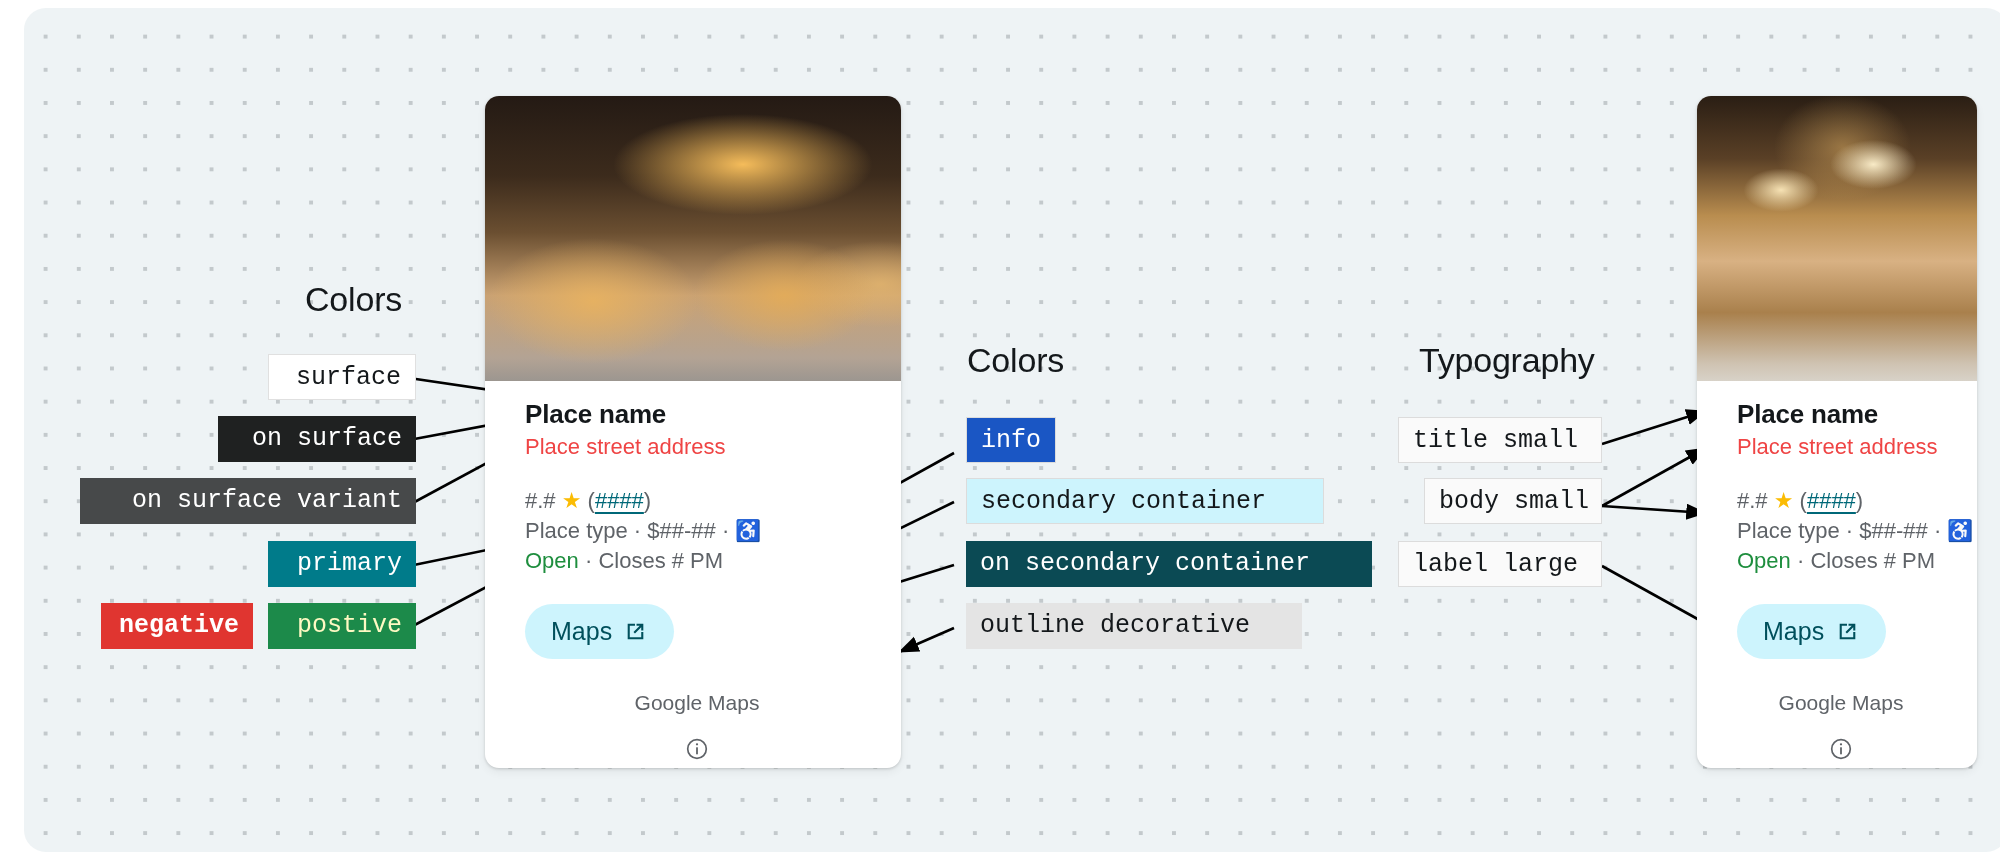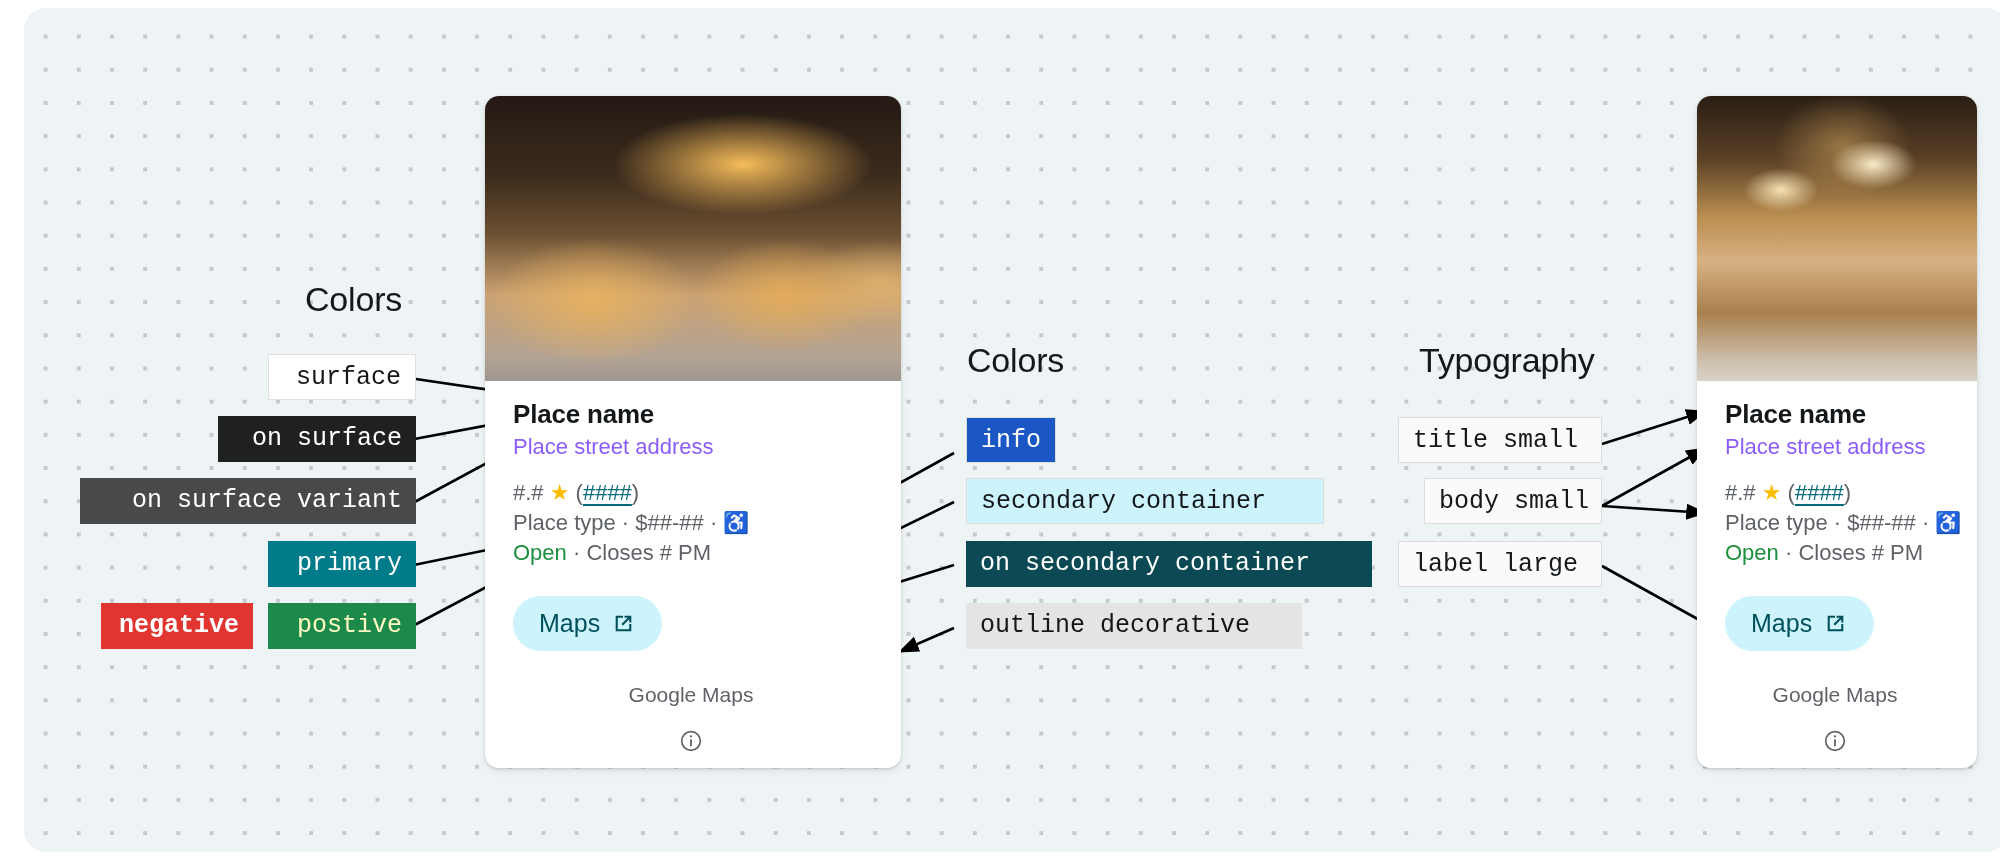--- a/index.html
+++ b/index.html
@@ -46,26 +46,26 @@
 
   
   .card{
     position:absolute;
     background:#fff;
     border-radius:14px;
     box-shadow:0 1px 3px rgba(0,0,0,.16),0 4px 10px rgba(0,0,0,.06);
     overflow:hidden;
   }
   .card-photo{height:285px;width:100%;position:relative;overflow:hidden;}
-  .card-body{padding:18px 32px 0 28px;}
+  .card-body{padding:18px 32px 0 40px;}
   .pl-name{
     font-size:26px;font-weight:bold;color:#14181b;letter-spacing:-0.2px;
     margin:0 0 4px 0;white-space:nowrap;
   }
-  .pl-addr{font-size:22px;color:#8b5cf6;margin:0 0 20px 0;white-space:nowrap;}
+  .pl-addr{font-size:22px;color:#ef4444;margin:0 0 28px 0;white-space:nowrap;}
   .pl-rating{font-size:22px;color:#5f6368;margin:0 0 4px 0;white-space:nowrap;}
   .pl-rating .stars{color:#fbbc04;font-size:22px;}
   .revlink{color:#006878;text-decoration:underline;text-underline-offset:4px;}
   .pl-type{font-size:22px;color:#5f6368;margin:0 0 4px 0;white-space:nowrap;}
   .wheel{color:#1a73e8;font-size:21px;}
   .pl-hours{font-size:22px;color:#5f6368;margin:0 0 0 0;white-space:nowrap;}
   .open{color:#1e8e3e;}
   .maps-btn{
     display:inline-flex;align-items:center;gap:11px;
     background:#cdf4fd;color:#00505c;

